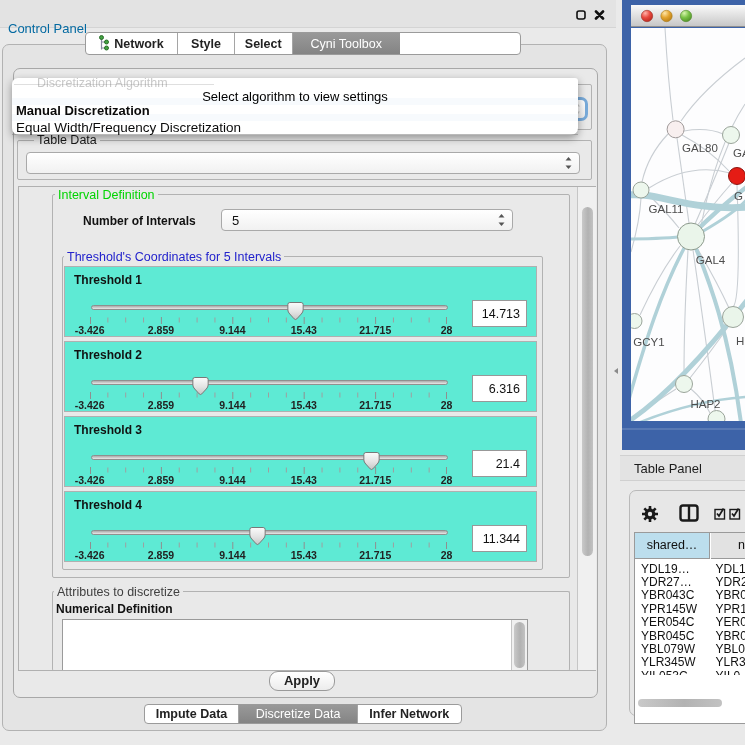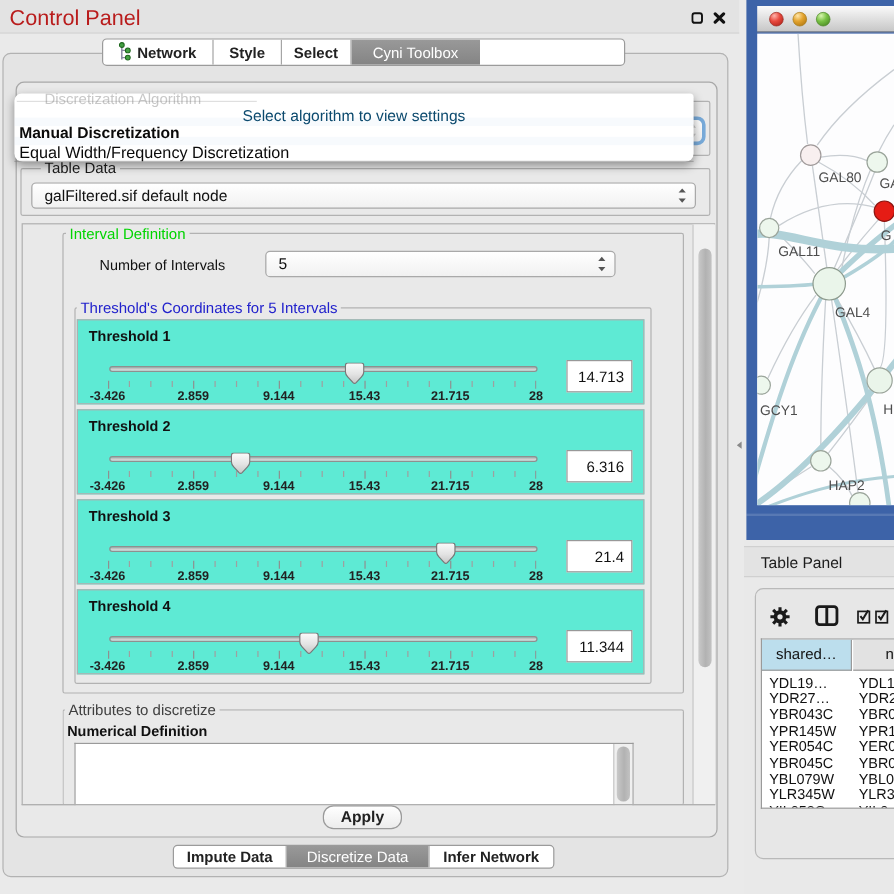--- a/index.html
+++ b/index.html
@@ -1,19 +1,19 @@
 <!DOCTYPE html>
 <html><head><meta charset="utf-8">
 <style>
 *{margin:0;padding:0;box-sizing:border-box;}
 html,body{width:745px;height:745px;overflow:hidden;}
 body{font-family:"Liberation Sans",sans-serif;background:#eaeaea;position:relative;}
 .abs{position:absolute;}
 #titlebar{position:absolute;left:0;top:0;width:616px;height:28px;background:#e3e3e3;border-bottom:1px solid #d4d4d4;}
-#titlebar .t{position:absolute;left:8px;top:5px;font-size:18px;color:#b91c1c;}
+#titlebar .t{position:absolute;left:8px;top:21px;font-size:13px;color:#0369a1;}
 
 #outer{position:absolute;left:2px;top:44px;width:605px;height:687px;background:#e4e4e4;border:1px solid #b2b2b2;border-radius:7px;}
 #inner{position:absolute;left:13px;top:68px;width:585px;height:630px;background:#e9e9e9;border:1px solid #a8a8a8;border-radius:7px;}
 
 .tabstrip{position:absolute;display:flex;background:#fff;border:1px solid #9b9b9b;border-radius:4px;overflow:hidden;text-align:right;}
 .tabstrip .seg{display:flex;align-items:center;justify-content:center;font-size:12.5px;font-weight:bold;color:#222;border-left:1px solid #a5a5a5;}
 .tabstrip .seg:first-child{border-left:none;}
 .tabstrip .sel{background:linear-gradient(#999999,#848484);color:#fff;font-weight:normal;}
 
 .group{position:absolute;border:1px solid #b2b2b2;border-radius:2px;}
@@ -72,32 +72,31 @@
 
 <div class="abs" style="left:556px;top:97px;width:32px;height:24px;border:3px solid #78aad9;border-radius:7px;background:linear-gradient(#ffffff,#ededed);"></div>
 <svg class="abs" style="left:573px;top:102px" width="8" height="14" viewBox="0 0 8 14">
     <path d="M4,0.5 L7,4.5 L1,4.5 Z" fill="#c9c9c9"></path>
     <path d="M4,13.5 L1,9.5 L7,9.5 Z" fill="#c9c9c9"></path>
   </svg>
 
 <div class="group" style="left:17px;top:140px;width:575px;height:40px;"></div>
 <div class="glabel" style="left:34px;top:133px;color:#1a1a1a;">Table Data</div>
 <div class="combo" style="left:26px;top:152px;width:554px;height:22px">
-    <span class="ct">galFiltered.sif default node</span>
   <svg class="carr" width="7" height="13" viewBox="0 0 7 13">
       <path d="M3.5,0.5 L6.5,4 L0.5,4 Z" fill="#555"></path>
       <path d="M3.5,12.5 L0.5,9 L6.5,9 Z" fill="#555"></path>
     </svg>
 </div>
 
 <div class="abs" style="left:18px;top:186px;width:578px;height:485px;border:1px solid #b0b0b0;background:#e9e9e9;"></div>
 
 <div class="group" style="left:52px;top:194px;width:518px;height:384px;"></div>
 <div class="glabel" style="left:55px;top:188px;color:#00d400;">Interval Definition</div>
-<div class="abs" style="left:83px;top:214px;font-size:12px;font-weight:normal;color:#111;">Number of Intervals</div>
+<div class="abs" style="left:83px;top:214px;font-size:12px;font-weight:bold;color:#111;">Number of Intervals</div>
 <div class="combo" style="left:221px;top:209px;width:292px;height:22px">
     <span class="ct">5</span>
   <svg class="carr" width="7" height="13" viewBox="0 0 7 13">
       <path d="M3.5,0.5 L6.5,4 L0.5,4 Z" fill="#555"></path>
       <path d="M3.5,12.5 L0.5,9 L6.5,9 Z" fill="#555"></path>
     </svg>
 </div>
 
 <div class="group" style="left:62px;top:256px;width:481px;height:314px;"></div>
 <div class="glabel" style="left:64px;top:250px;color:#2222cc;">Threshold's Coordinates for 5 Intervals</div>
@@ -231,21 +230,21 @@
 <svg class="abs" style="left:613px;top:367px" width="6" height="8" viewBox="0 0 6 8">
     <path d="M5,1 L1,4 L5,7 Z" fill="#8a8a8a"></path>
   </svg>
 
 <div class="abs" style="left:12px;top:78px;width:566px;height:57px;background:#fff;border-radius:6px 3px 7px 7px;box-shadow:0 3px 8px rgba(0,0,0,0.38);"></div>
 <div class="abs" style="left:12px;top:98px;width:566px;height:7px;background:rgba(195,218,240,0.13);"></div>
 <div class="abs" style="left:12px;top:114px;width:566px;height:7px;background:rgba(195,218,240,0.13);"></div>
 <div class="abs" style="left:14px;top:84px;width:200px;height:1px;background:rgba(150,150,150,0.30);"></div>
 <div class="abs" style="left:12px;top:134px;width:566px;height:1px;background:rgba(130,130,130,0.55);"></div>
 <div class="abs" style="left:37px;top:76px;font-size:12.5px;color:rgba(125,125,125,0.42);">Discretization Algorithm</div>
-<div class="abs" style="left:12px;top:89px;width:566px;text-align:center;font-size:13px;color:#0c4a6e;">Select algorithm to view settings</div>
+<div class="abs" style="left:12px;top:89px;width:566px;text-align:center;font-size:13px;color:#000000;">Select algorithm to view settings</div>
 <div class="abs" style="left:16px;top:103px;font-size:13px;font-weight:bold;color:#0a0a0a;">Manual Discretization</div>
 <div class="abs" style="left:16px;top:119.5px;font-size:13.5px;color:#0a0a0a;">Equal Width/Frequency Discretization</div>
 
 <div class="abs" style="left:622px;top:0;width:123px;height:450px;background:#3d63a8;"></div>
 <div class="abs" style="left:622px;top:428px;width:123px;height:2px;background:rgba(255,255,255,0.14);"></div>
 <div class="abs" style="left:631px;top:5px;width:114px;height:22px;background:linear-gradient(#fafafa,#c7c7c7);border-bottom:1px solid #8f8f8f;"></div>
 <svg class="abs" style="left:640px;top:9px" width="60" height="14" viewBox="0 0 60 14">
   <defs>
     <radialGradient id="rg" cx="0.35" cy="0.25" r="0.9">
         <stop offset="0" stop-color="#ffb3aa"></stop>
@@ -350,21 +349,21 @@
 
 <svg class="abs" style="left:714px;top:507px" width="28" height="13" viewBox="0 0 28 13">
   <g fill="none" stroke="#1a1a1a">
       <rect x="1" y="2.5" width="9.5" height="9.5" stroke-width="1.4"></rect>
       <path d="M3,6.5 L5,9 L9.5,1.5" stroke-width="1.7"></path>
   <rect x="16" y="2.5" width="9.5" height="9.5" stroke-width="1.4"></rect>
       <path d="M18,6.5 L20,9 L24.5,1.5" stroke-width="1.7"></path>
     </g>
 </svg>
 
-<div class="abs" style="left:634px;top:532px;width:111px;height:142px;background:#fff;border:1px solid #9a9a9a;border-right:none;overflow:hidden;">
+<div class="abs" style="left:634px;top:532px;width:111px;height:192px;background:#fff;border:1px solid #9a9a9a;border-right:none;overflow:hidden;">
   <div style="position:absolute;left:0;top:0;width:75px;height:26px;background:#bcdeed;border-right:1px solid #9a9a9a;border-bottom:1px solid #9a9a9a;font-size:12.5px;color:#111;text-align:center;line-height:25px;">shared…</div>
   <div style="position:absolute;left:76px;top:0;width:40px;height:26px;background:#e2e2e2;border-bottom:1px solid #9a9a9a;font-size:12.5px;color:#111;padding-left:27px;line-height:25px;">n</div>
   <div style="position:absolute;left:0;top:0;width:111px;height:142px;overflow:hidden;">
 <div class="trow" style="top:28.5px">
         <span class="c1">YDL19…</span>
         <span class="c2">YDL1</span>
       </div>
 <div class="trow" style="top:41.9px">
         <span class="c1">YDR27…</span>
         <span class="c2">YDR2</span>

